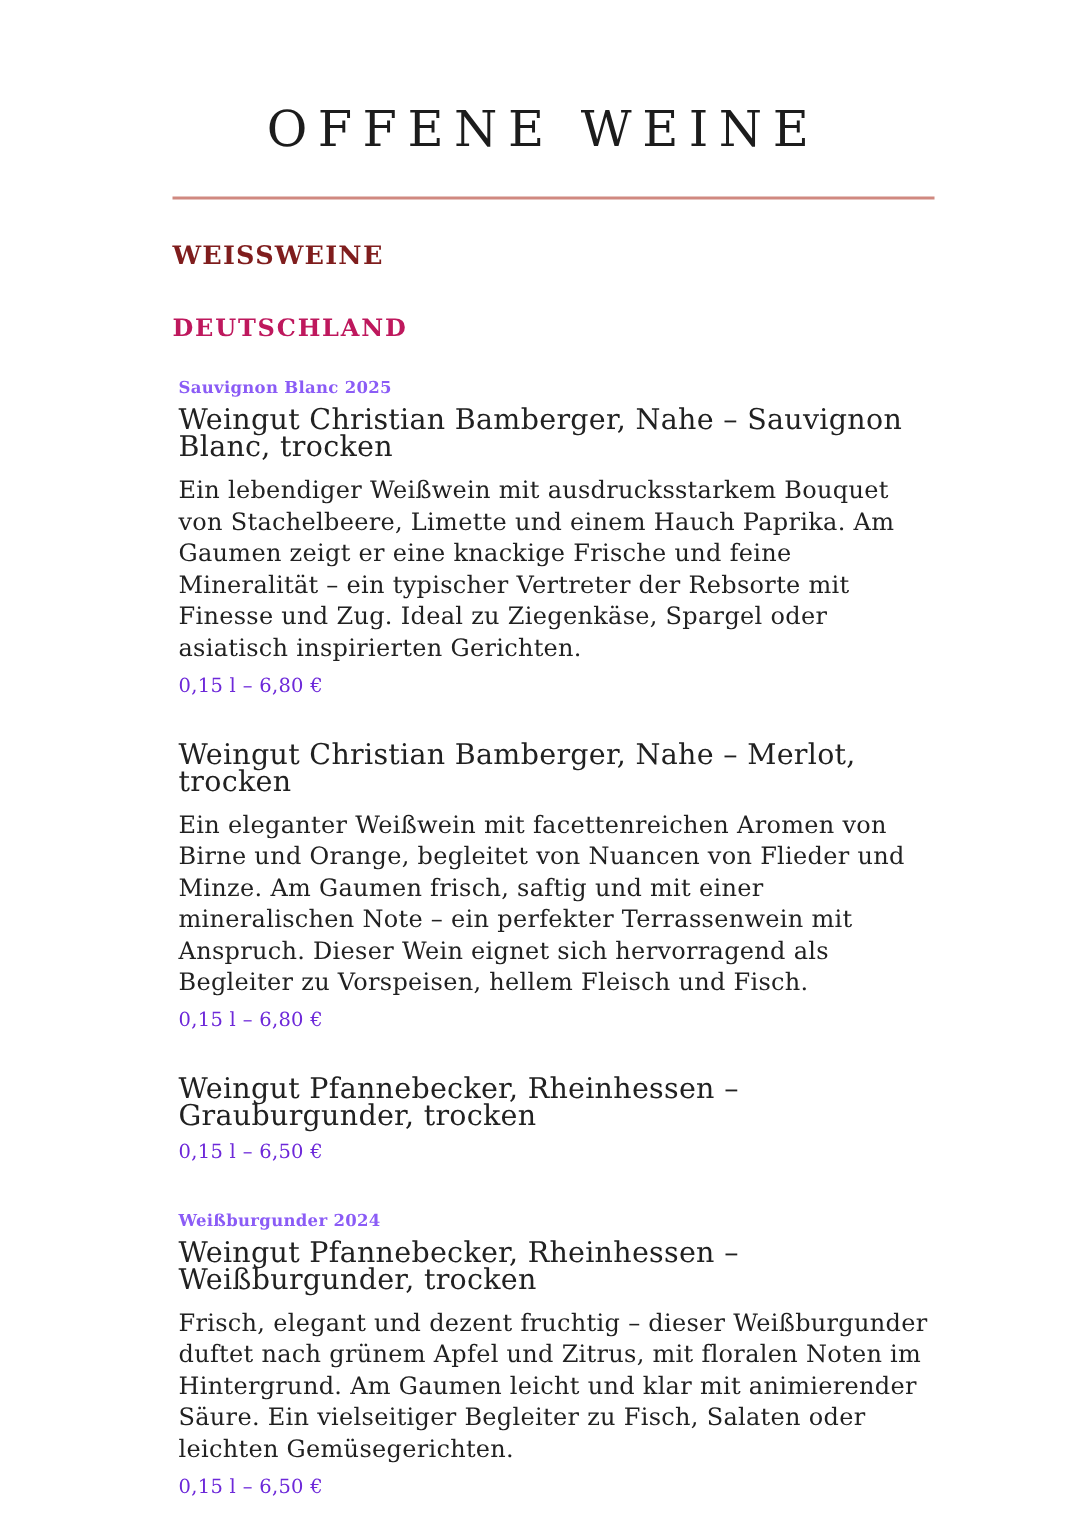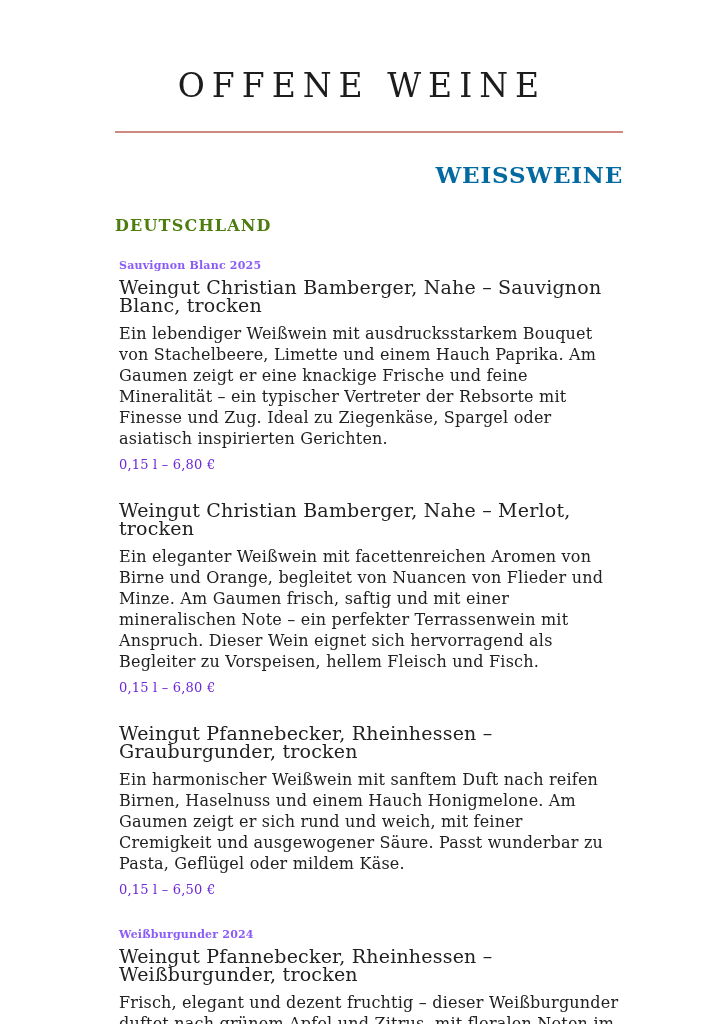--- a/index.html
+++ b/index.html
@@ -31,32 +31,32 @@
     line-height: 1.1;
   }
   .divider {
     border: none;
     height: 1.5px;
     background: #d08980;
     margin-top: 27px;
     margin-bottom: 0;
   }
   .section-heading {
-    text-align: right;
-    font-size: 23px;
+    text-align: left;
+    font-size: 17px;
     font-weight: 700;
     letter-spacing: 0.8px;
-    color: #0369a1;
+    color: #7f1d1d;
     margin-top: 28px;
   }
   .country-heading {
     font-size: 16px;
     font-weight: 700;
     letter-spacing: 1.2px;
-    color: #4d7c0f;
+    color: #be185d;
     margin-top: 28px;
     margin-bottom: 22px;
   }
   .wine {
     margin-bottom: 27px;
   }
   .wine-name {
     font-size: 11px;
     font-weight: 700;
     letter-spacing: 0.2px;
@@ -106,21 +106,20 @@
     </article>
 
     <article class="wine">
       <div class="wine-producer">Weingut Christian Bamberger, Nahe – Merlot, trocken</div>
       <p class="wine-desc">Ein eleganter Weißwein mit facettenreichen Aromen von Birne und Orange, begleitet von Nuancen von Flieder und Minze. Am Gaumen frisch, saftig und mit einer mineralischen Note – ein perfekter Terrassenwein mit Anspruch. Dieser Wein eignet sich hervorragend als Begleiter zu Vorspeisen, hellem Fleisch und Fisch.</p>
       <div class="wine-price">0,15 l – 6,80 €</div>
     </article>
 
     <article class="wine">
       <div class="wine-producer">Weingut Pfannebecker, Rheinhessen – Grauburgunder, trocken</div>
-      <p class="wine-desc">Ein harmonischer Weißwein mit sanftem Duft nach reifen Birnen, Haselnuss und einem Hauch Honigmelone. Am Gaumen zeigt er sich rund und weich, mit feiner Cremigkeit und ausgewogener Säure. Passt wunderbar zu Pasta, Geflügel oder mildem Käse.</p>
       <div class="wine-price">0,15 l – 6,50 €</div>
     </article>
 
     <article class="wine">
       <h4 class="wine-name">Weißburgunder 2024</h4>
       <div class="wine-producer">Weingut Pfannebecker, Rheinhessen – Weißburgunder, trocken</div>
       <p class="wine-desc">Frisch, elegant und dezent fruchtig – dieser Weißburgunder duftet nach grünem Apfel und Zitrus, mit floralen Noten im Hintergrund. Am Gaumen leicht und klar mit animierender Säure. Ein vielseitiger Begleiter zu Fisch, Salaten oder leichten Gemüsegerichten.</p>
       <div class="wine-price">0,15 l – 6,50 €</div>
     </article>
 

